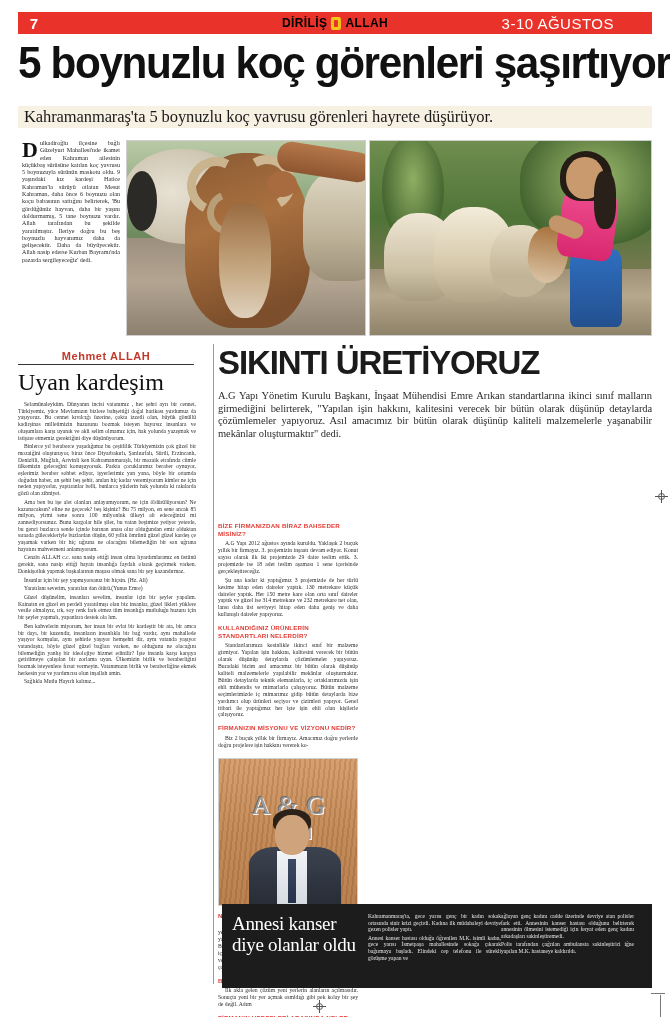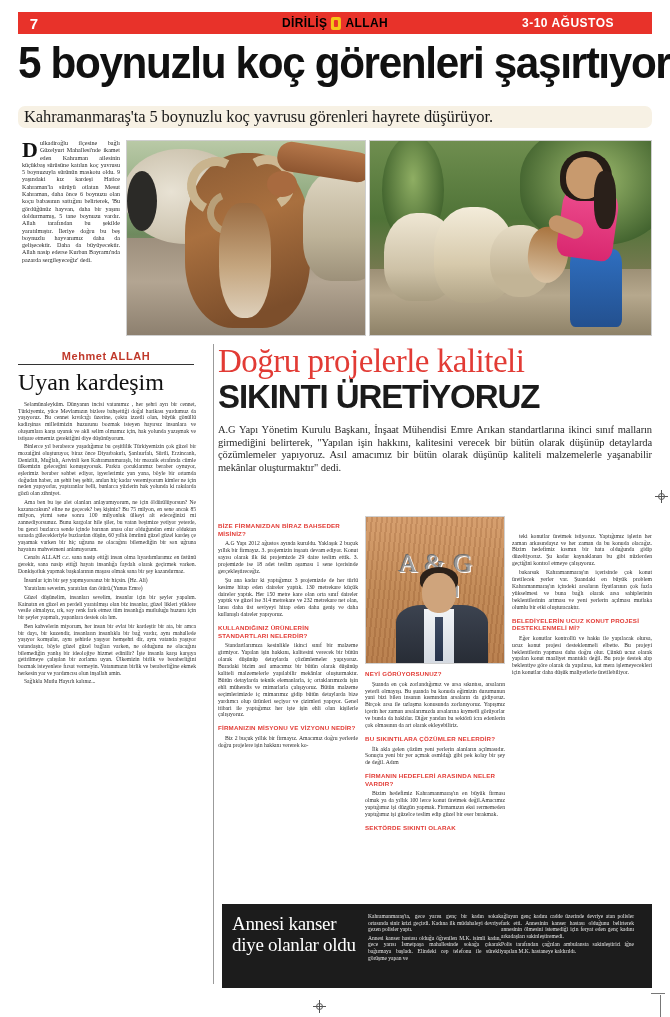--- a/index.html
+++ b/index.html
@@ -33,39 +33,38 @@
   }
   .mast-logo .lmark {
     width:10px;height:13px;background:#f5c518;border-radius:2px;
     position:relative; margin:0 2px;
   }
   .mast-logo .lmark::after{
     content:""; position:absolute; left:3px; top:3px; width:4px;height:7px;
     background:#e8322a; border-radius:1px;
   }
   .mast-date {
-    font-family:"Liberation Sans", sans-serif; font-weight:bold;
-    font-size:12px; color:#fff; letter-spacing:.5px; margin-right: 38px;
+    font-family:"Liberation Sans", sans-serif; font-weight:normal;
+    font-size:15px; color:#fff; letter-spacing:.5px; margin-right: 38px;
   }
 
   
   .hl-main {
     position:absolute; left:18px; top:40px; width:634px;
     font-family:"Liberation Sans", sans-serif;
     font-weight:bold; font-size:44px; line-height:46px;
     letter-spacing:-1.4px; color:#111; white-space:nowrap;
     transform: scaleX(0.96); transform-origin: left center;
   }
   .hl-sub {
     position:absolute; left:18px; top:106px; width:634px; height:22px;
     background:#f7f1e4; color:#1a1a1a;
     font-family:"Liberation Serif", serif; font-size:16.5px;
     display:flex; align-items:center; padding-left:6px;
     letter-spacing:-0.1px;
-    border-radius:7px;
   }
 
   
   .top-col {
     position:absolute; left:22px; top:140px; width:98px; height:200px;
   }
   .top-col p {
     font-size:6.1px; line-height:7.3px; text-align:justify; color:#2a2a2a;
     hyphens:auto;
   }
@@ -178,21 +177,21 @@
     font-size:33px; line-height:35px; color:#1b1b1b; letter-spacing:-1.1px;
     margin-top:1px;
   }
   .ma-lead {
     margin-top:10px; font-size:10.5px; line-height:12.6px; color:#2b2b2b;
     text-align:justify; letter-spacing:-0.1px;
   }
 
   .ma-cols {
     position:absolute; left:218px; top:516px; width:434px; height:376px;
-    display:flex; gap:7px;
+    display:flex; gap:7px;flex-direction:column;
   }
   .ma-col { width:140px; }
   .ma-col.c2 { width:140px; }
   .ma-col.c3 { width:140px; }
   .sub-h {
     font-family:"Liberation Sans", sans-serif; font-weight:bold;
     font-size:6.2px; line-height:7.6px; color:#e23b35; letter-spacing:.2px;
     margin:6px 0 3px 0;
   }
   .ma-col p {
@@ -325,21 +324,20 @@
       <p>Cenabı ALLAH c.c. sana nasip ettiği insan olma lıyardımlarımız en üstünü gerekir, sana nasip ettiği hayatı insanlığa faydalı olarak geçirmek varken. Donkişotluk yapmak başkalarının maşası olmak sana bir şey kazandırmaz.</p>
       <p>İnsanlar için bir şey yapmıyorsanız bir hiçsin. (Hz. Ali)</p>
       <p>Yaratılanı severim, yaratılan dan ötürü.(Yunus Emre)</p>
       <p>Güzel düşünelim, insanları sevelim, insanlar için bir şeyler yapalım. Kainatın en güzel en perdeli yaratılmışı olan biz insanlar, güzel likleri yüklere vesile olmalıyız, ırk, soy renk fark etmez tüm insanlığa mutluluğu huzuru için bir şeyler yapmalı, yapanlara destek ola lım.</p>
       <p>Ben kahvelerin miyorum, her insan bir evlat bir kardeştir bir ata, bir amca bir dayı, bir kuzendir, insanların insanlıkla bir bağ vardır, aynı mahallede yaşıyor komşular, aynı şehirde yaşıyor hemşehri dir, aynı vatanda yaşıyor vatandaştır, böyle güzel güzel bağları varken, ne olduğunu ne olacağını bilemediğin yanlış bir ideolojiye hizmet edinilir? İşte insanla karşı karşıya getirilmeye çalışılan bir zorlama uyan. Ülkemizin birlik ve beraberliğini bozmak isteyenlere fırsat vermeyin. Vatanımızın birlik ve beraberliğine ekmek herkesin yar ve yardımcısı olun inşallah amin.</p>
       <p>Sağlıkla  Mutlu  Hayırlı  kalınız...</p>
     </div>
   </div>
 
   <div class="main-art">
-    <div class="ma-kicker">Doğru projelerle kaliteli</div>
     <div class="ma-title">SIKINTI ÜRETİYORUZ</div>
     <div class="ma-lead">A.G Yapı Yönetim Kurulu Başkanı, İnşaat Mühendisi Emre Arıkan standartlarına ikinci sınıf malların girmediğini belirterek, "Yapılan işin hakkını, kalitesini verecek bir bütün olarak düşünüp detaylarda çözümlemeler yapıyoruz. Asıl amacımız bir bütün olarak düşünüp kaliteli malzemelerle yaşanabilir mekânlar oluşturmaktır" dedi.</div>
   </div>
 
   <div class="ma-cols">
 
     <div class="ma-col c1">
       <div class="sub-h">BİZE FİRMANIZDAN BİRAZ BAHSEDER MİSİNİZ?</div>
       <p>A.G Yapı 2012 ağustos ayında kuruldu. Yaklaşık 2 buçuk yıllık bir firmayız.  3. projemizin inşaatı devam ediyor. Konut sayısı olarak ilk iki projemizde 29 daire teslim ettik. 3. projemizde  ise 18 adet teslim aşaması 1 sene içerisinde gerçekleştireceğiz.</p>
       <p>Şu ana kadar ki yaptığımız 3 projemizde de her türlü kesime hitap eden daireler yaptık. 130 metrekare küçük daireler yaptık. Her 150 metre kare olan orta sınıf daireler yaptık ve güzel ise 314 metrekare ve 232 metrekare net olan, lansı daha üst seviyeyi hitap eden daha geniş ve daha kullanışlı daireler yapıyoruz.</p>

